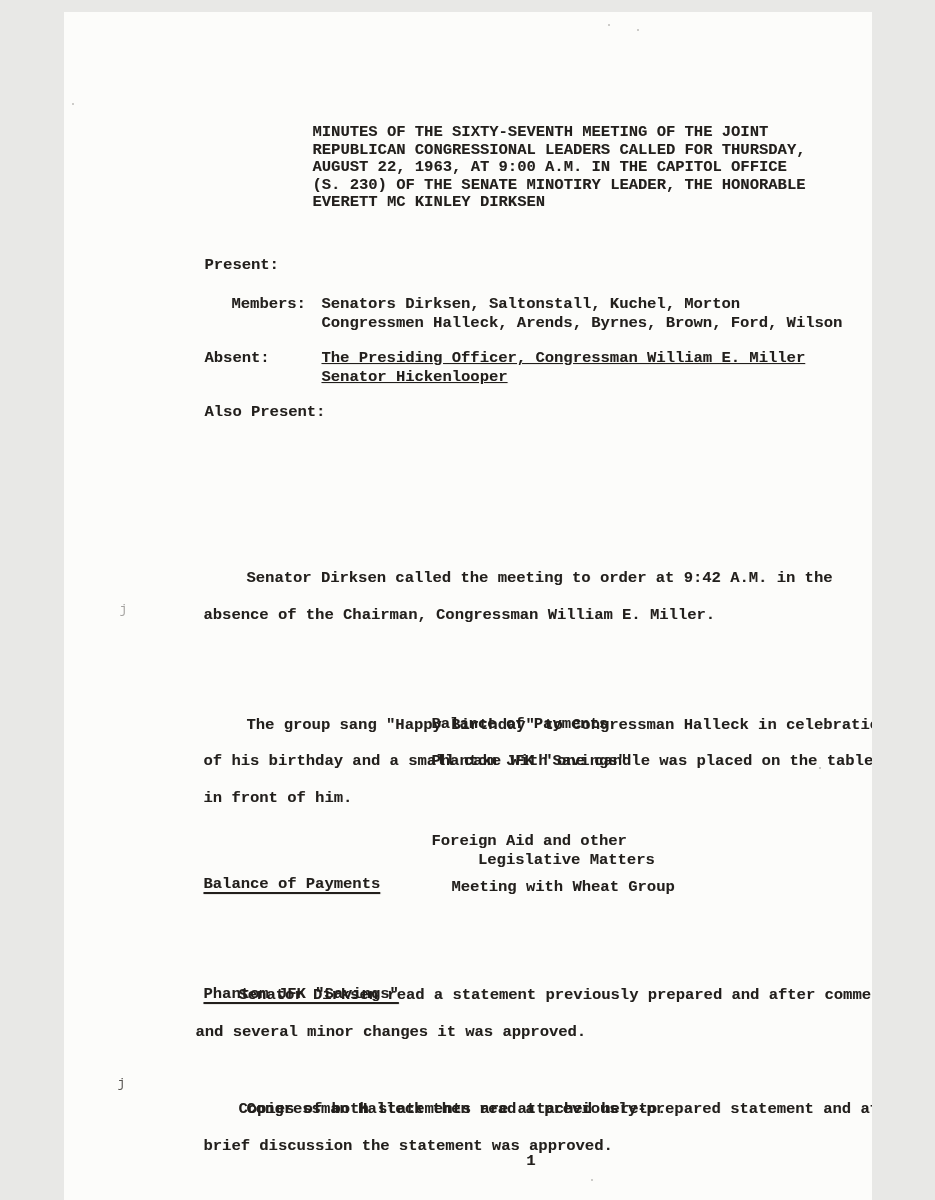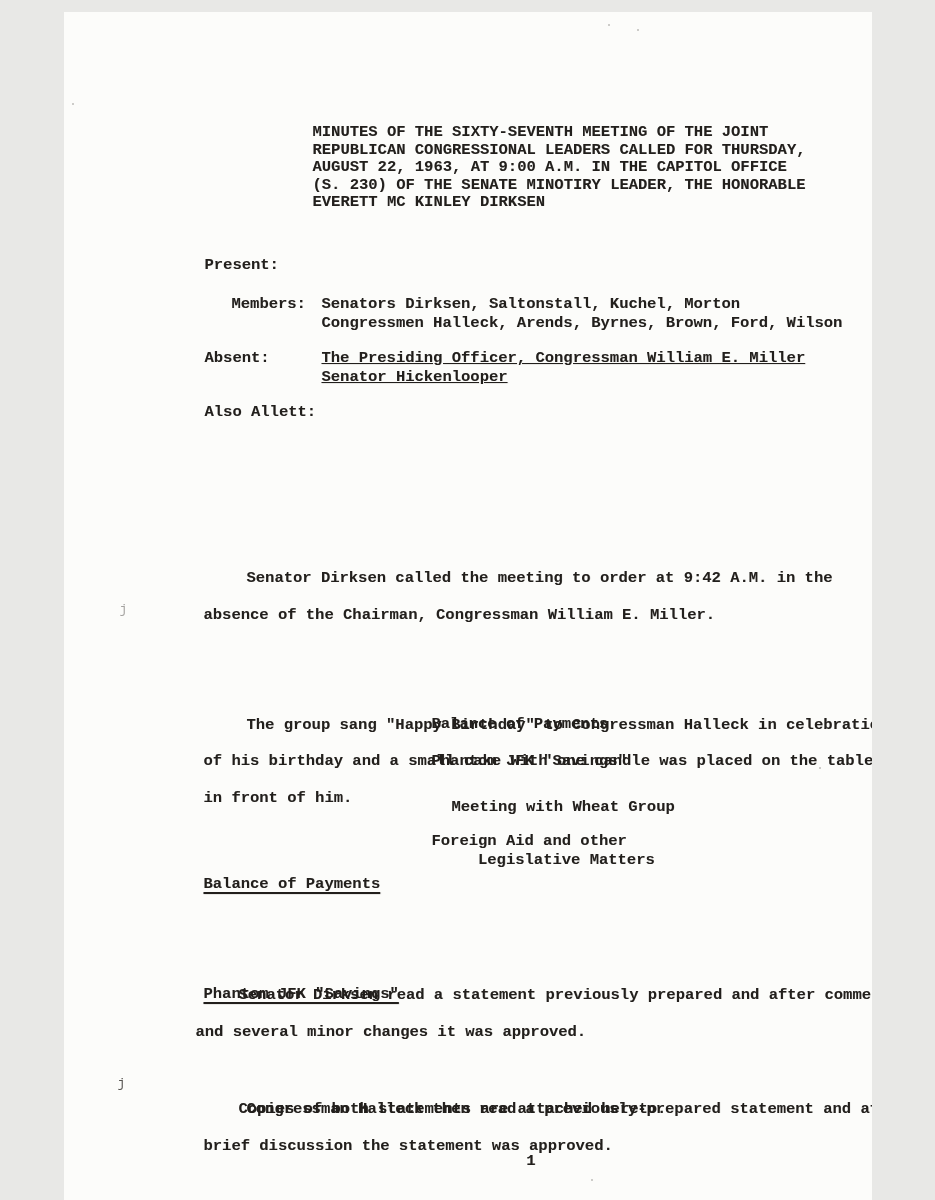--- a/index.html
+++ b/index.html
@@ -76,39 +76,39 @@
   <div class="abs compact" style="left:168px; top:283px;">Members:</div>
 
   <div class="abs compact" style="left:258px; top:283px; width:620px;">Senators Dirksen, Saltonstall, Kuchel, Morton
 Congressmen Halleck, Arends, Byrnes, Brown, Ford, Wilson</div>
 
   <div class="abs compact" style="left:141px; top:337px;">Absent:</div>
 
   <div class="abs compact" style="left:258px; top:337px; width:620px;text-decoration:underline;">The Presiding Officer, Congressman William E. Miller
 Senator Hickenlooper</div>
 
-  <div class="abs compact" style="left:141px; top:391px;">Also Allett:</div>
+  <div class="abs compact" style="left:141px; top:391px;">Also Present:</div>
 
 
   <div class="abs spread body-flow" style="left:140px; top:475px; width:740px;">
     <p>Senator Dirksen called the meeting to order at 9:42 A.M. in the
 absence of the Chairman, Congressman William E. Miller.</p>
     <p>The group sang "Happy Birthday" to Congressman Halleck in celebration
 of his birthday and a small cake with one candle was placed on the table
 in front of him.</p>
   </div>
 
   <div class="abs compact" style="left:368px; top:703px;">Balance of Payments</div>
 
   <div class="abs compact" style="left:368px; top:740px;">Phantom JFK "Savings"</div>
 
   <div class="abs compact" style="left:368px; top:820px;">Foreign Aid and other
      Legislative Matters</div>
 
-  <div class="abs compact" style="left:368px; top:786px;padding-left:20px;">Meeting with Wheat Group</div>
+  <div class="abs compact" style="left:368px; top:866px;padding-left:20px;">Meeting with Wheat Group</div>
 
   <div class="abs compact heading-underline" style="left:140px; top:863px;">Balance of Payments</div>
 
   <div class="abs spread body-flow" style="left:132px; top:892px; width:740px;">
     <p>Senator Dirksen read a statement previously prepared and after comments
 and several minor changes it was approved.</p>
   </div>
 
   <div class="abs compact heading-underline" style="left:140px; top:973px;">Phantom JFK "Savings"</div>
 

